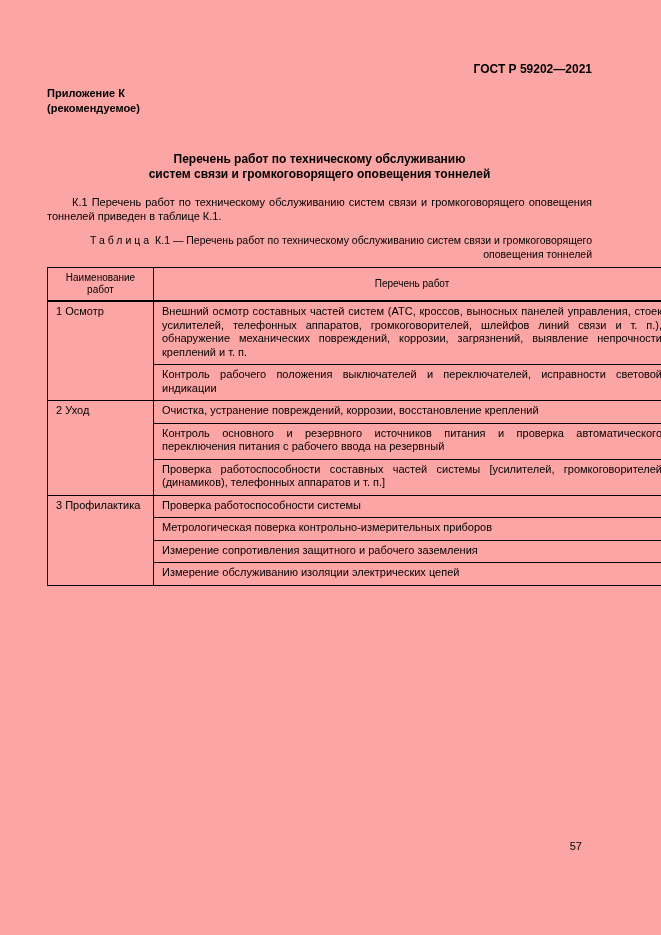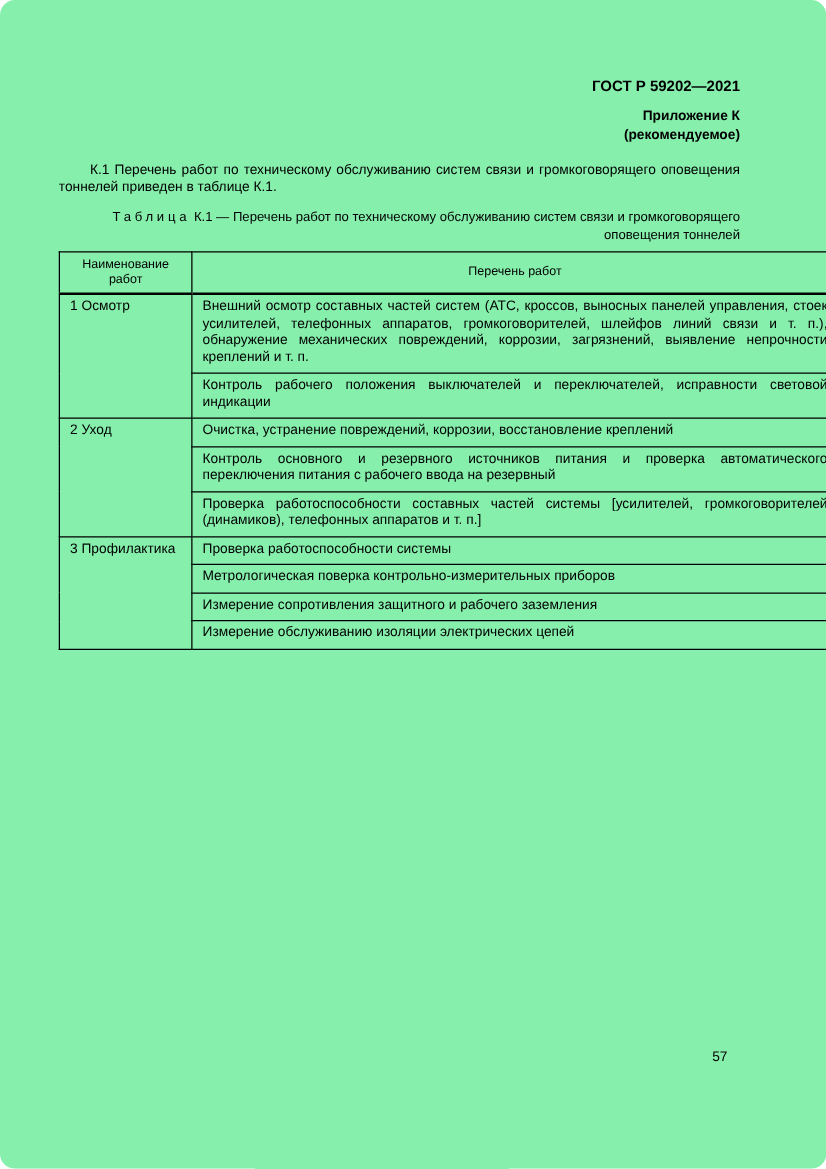--- a/index.html
+++ b/index.html
@@ -11,39 +11,38 @@
     width: 661px;
     height: 935px;
     position: relative;
     font-family: "Liberation Sans", sans-serif;
     color: #000;
     -webkit-font-smoothing: antialiased;
   }
   .page {
     position: absolute;
     inset: 0;
-    background: #86efac;
-    border-radius: 12px;
+    background: #fca5a5;
   }
   .content {
     position: absolute;
     left: 47px;
     top: 0;
     width: 545px;
   }
   .doc-code {
     margin-top: 62px;
     text-align: right;
     font-weight: bold;
     font-size: 12px;
     line-height: 14px;
   }
   .appendix {
     margin-top: 10px;
-    text-align: right;
+    text-align: left;
     font-weight: bold;
     font-size: 11px;
     line-height: 15px;
   }
   .section-title {
     margin-top: 36px;
     text-align: center;
     font-weight: bold;
     font-size: 12px;
     line-height: 15px;
@@ -110,20 +109,24 @@
 <div class="page">
   <div class="content">
 
     <div class="doc-code">ГОСТ Р 59202—2021</div>
 
     <div class="appendix">
       <div>Приложение К</div>
       <div>(рекомендуемое)</div>
     </div>
 
+    <div class="section-title">
+      <div>Перечень работ по техническому обслуживанию</div>
+      <div>систем связи и громкоговорящего оповещения тоннелей</div>
+    </div>
 
     <div class="para">К.1  Перечень работ по техническому обслуживанию систем связи и громкоговорящего оповещения тоннелей приведен в таблице К.1.</div>
 
     <div class="table-caption"><span class="spaced-word">Таблица</span> <span>К.1 — Перечень работ по техническому обслуживанию систем связи и громкоговорящего оповещения тоннелей</span></div>
 
     <table class="works-table">
       <thead>
         <tr>
           <th class="col-name">Наименование работ</th>
           <th class="col-works">Перечень работ</th>

